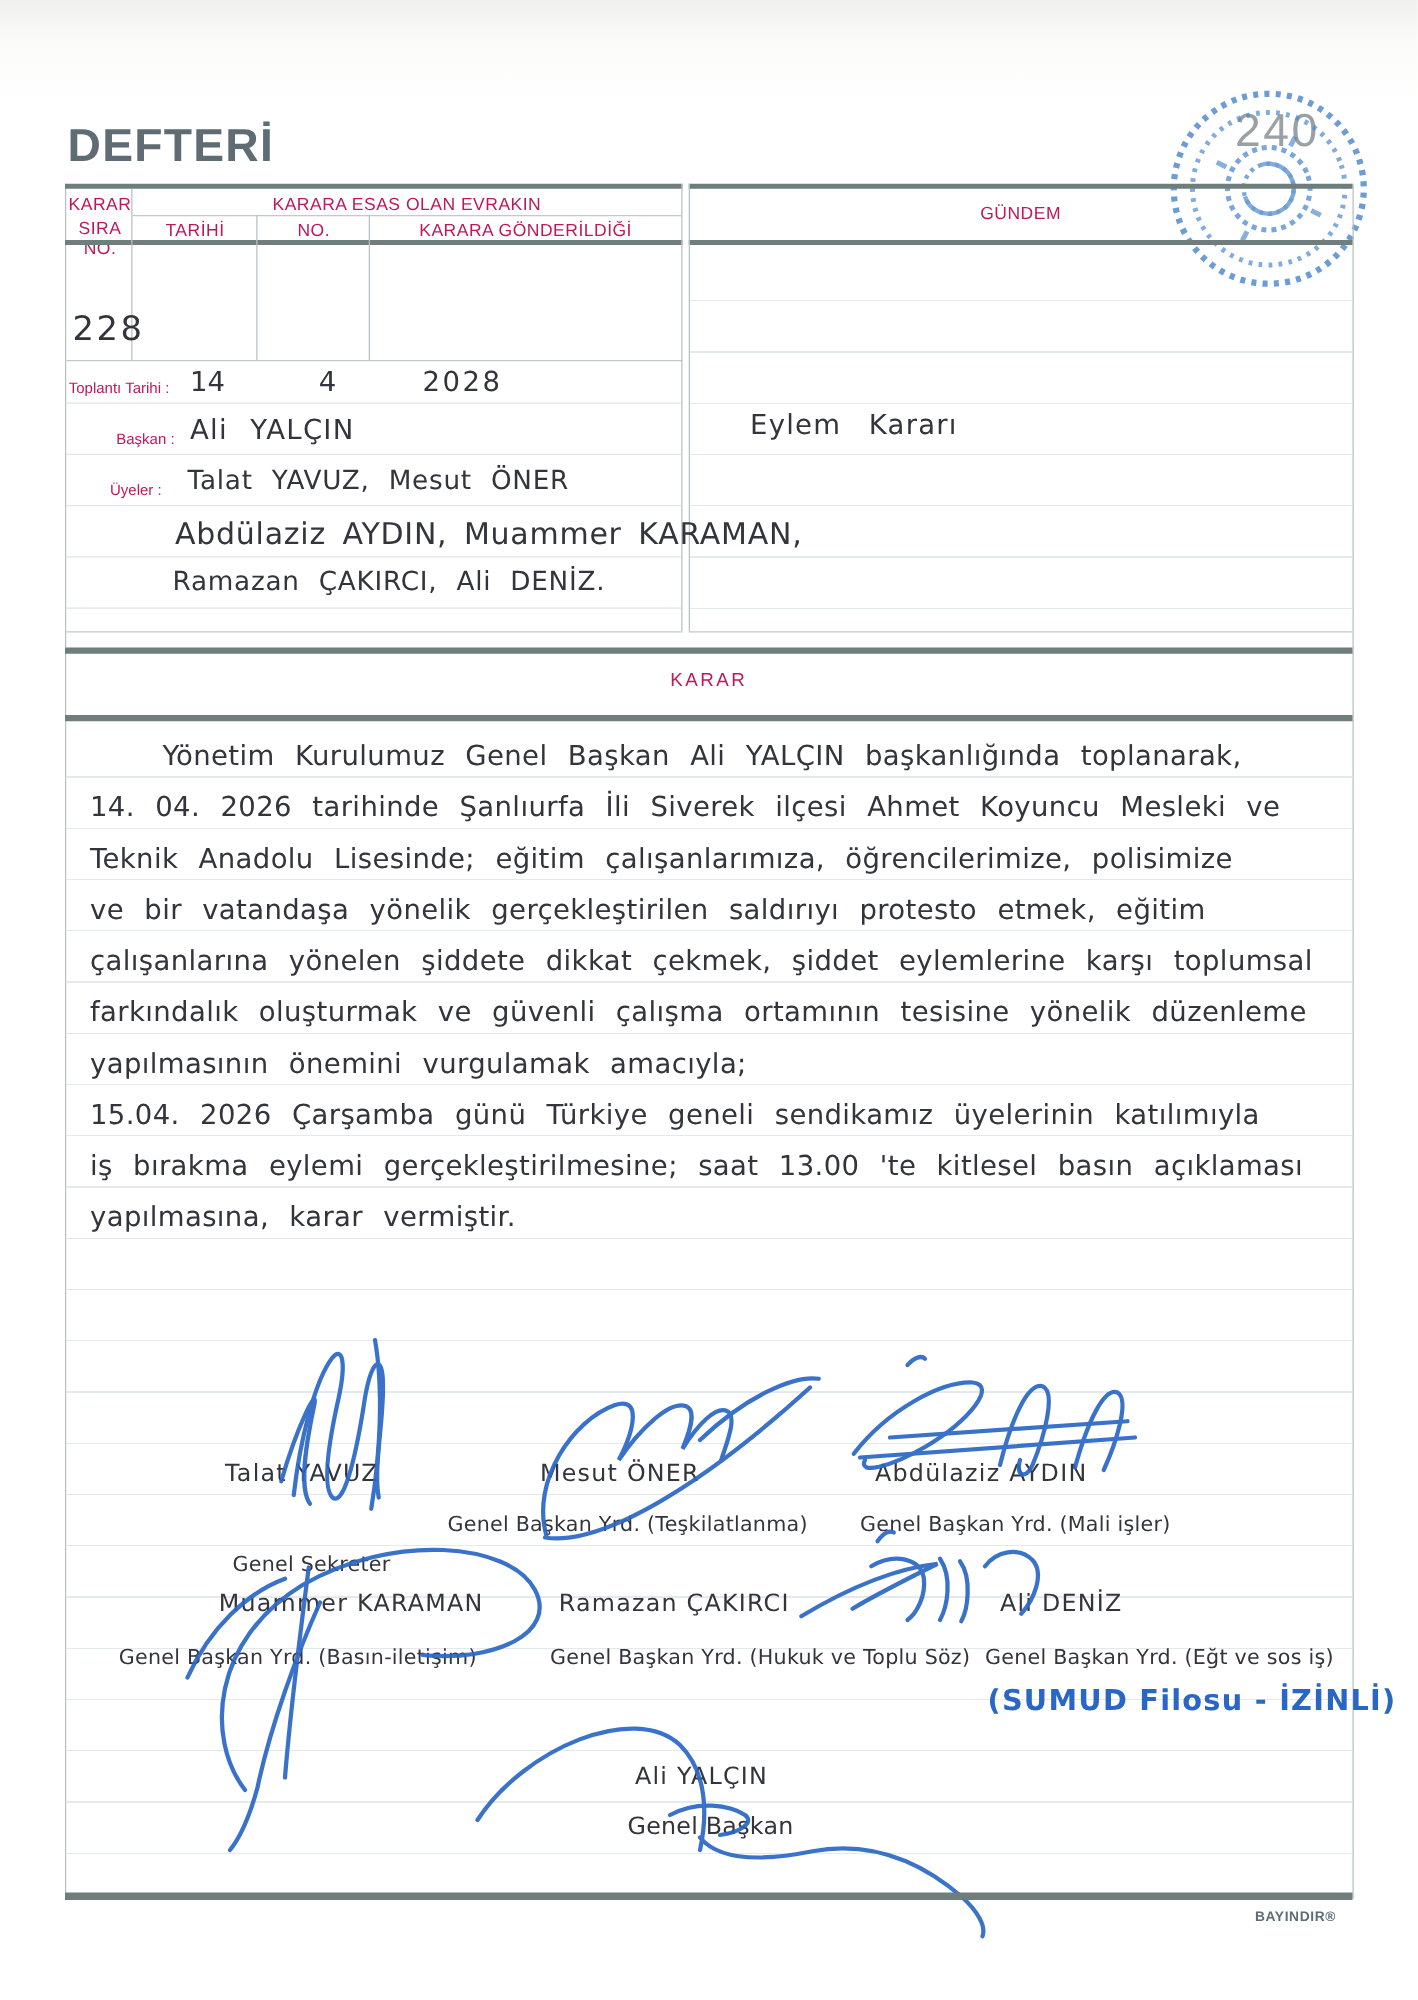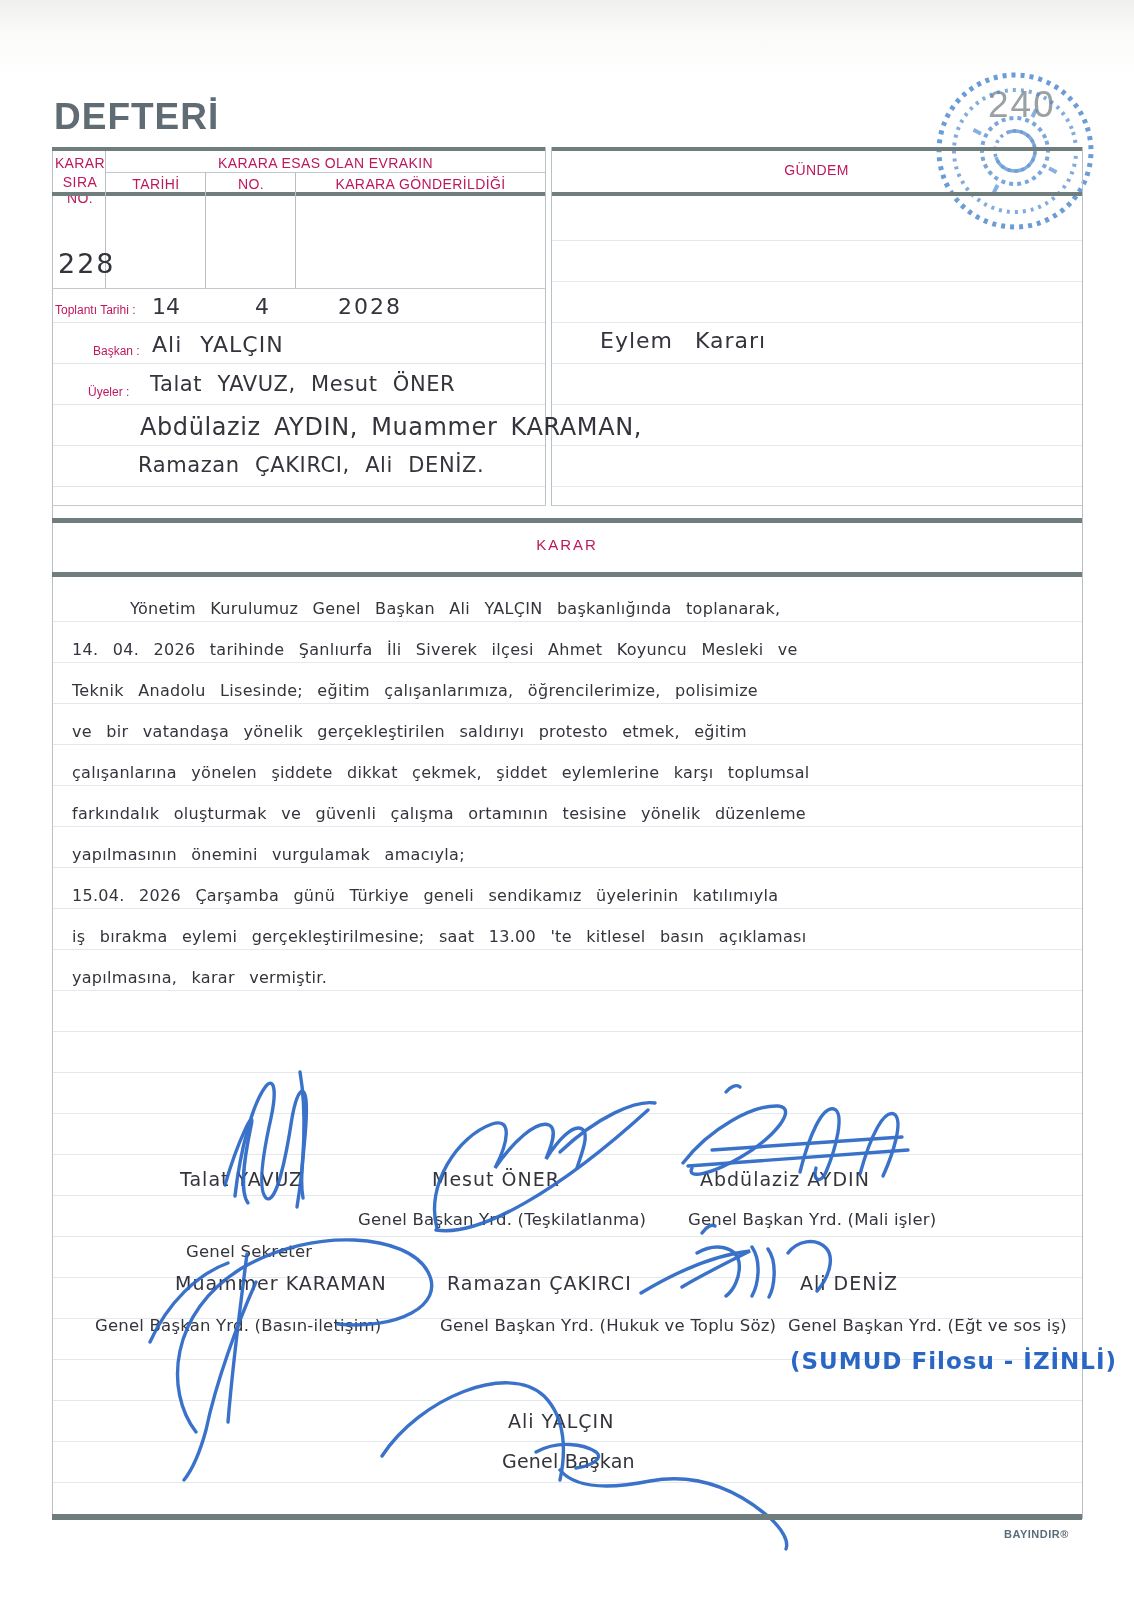--- a/index.html
+++ b/index.html
@@ -18,21 +18,21 @@
   .rule  { height:1px; background:#dfe5e9; }
   .ruled { background:repeating-linear-gradient(to bottom, rgba(0,0,0,0) 0 40px, #e3e9ed 40px 41px); }
 
   .page-title { font-size:37px; font-weight:bold; color:#5f6c73; letter-spacing:1px; }
 
   .hdr { font-size:14px; letter-spacing:.4px; text-align:center; }
 
   .bline {
     position:absolute; left:72px; width:1000px; height:41px;
     display:flex; align-items:flex-end; padding-bottom:5px;
-    font-size:16px; word-spacing:9px; letter-spacing:.3px; white-space:nowrap;
+    font-size:22px; word-spacing:9px; letter-spacing:.3px; white-space:nowrap;
   }
   .sig-name  { font-size:19px; letter-spacing:1px; white-space:nowrap; }
   .sig-title { font-size:16.5px; letter-spacing:.2px; white-space:nowrap; }
 
   .blue-note {
     color:#2a67c5; font-family:"DejaVu Sans",sans-serif;
     font-size:23px; font-weight:bold; letter-spacing:1px; white-space:nowrap;
   }
   .pageno { font-size:37px; color:#9aa1a5; letter-spacing:2px; }
   .brand  { font-size:11px; font-weight:bold; color:#5c6d78; letter-spacing:.5px; }

